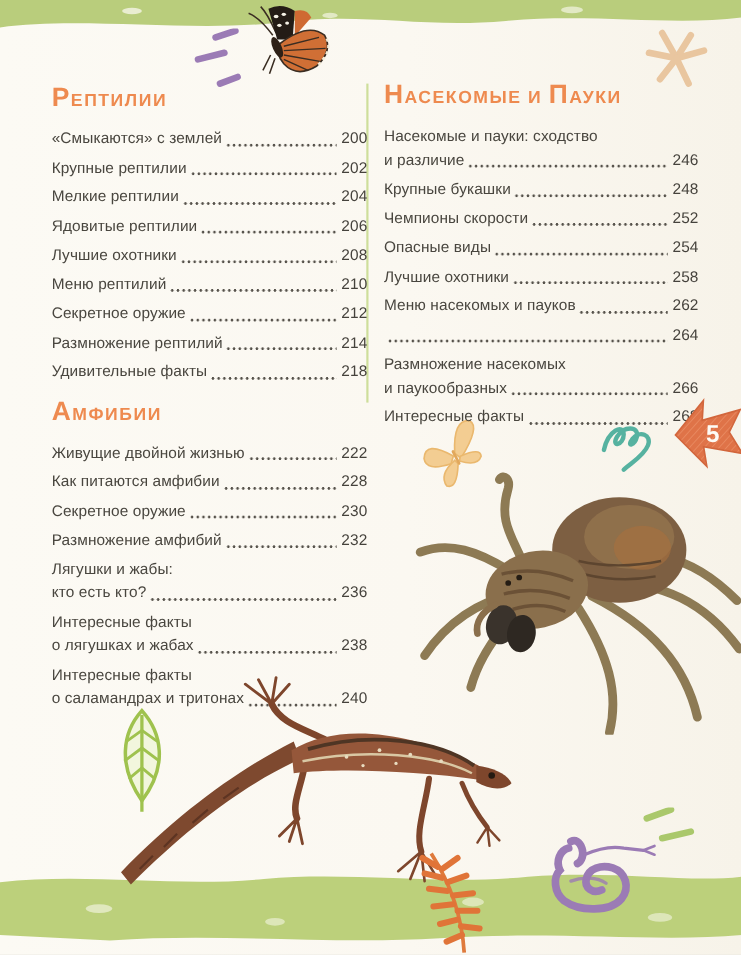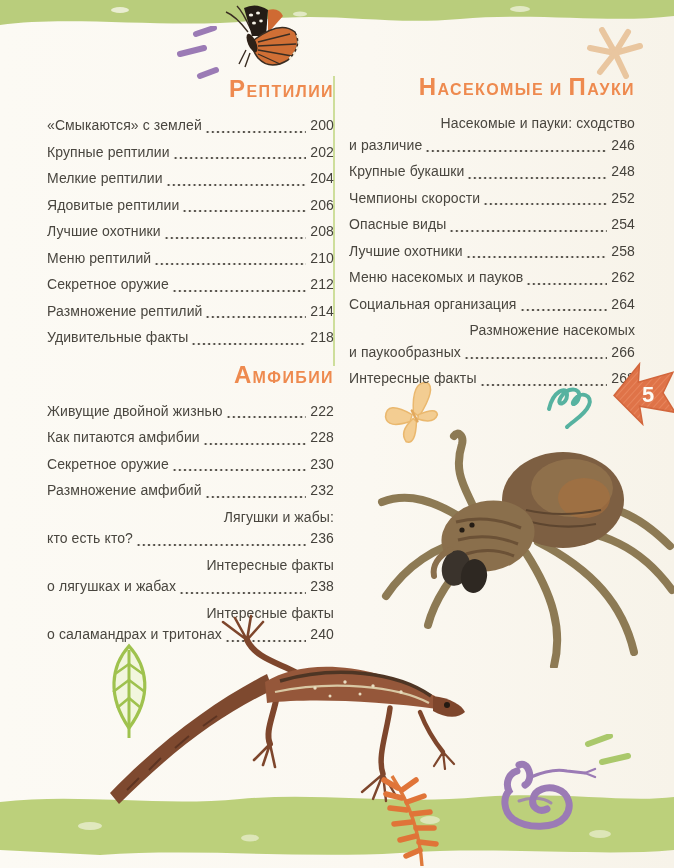--- a/index.html
+++ b/index.html
@@ -4,21 +4,21 @@
 <style>
   html,body{margin:0;padding:0;}
   body{font-family:"Liberation Sans", sans-serif; background:#e8e6df;}
   #page{
     position:relative; width:674px; height:868px; overflow:hidden;
     background:linear-gradient(90deg,#fcfaf4 0%, #fbf8f1 55%, #f7f3e9 100%);
   }
   
   .edge-svg{position:absolute; left:0; z-index:1;}
   
-  .col{position:absolute; z-index:3; color:#49463f;text-align:right;}
+  .col{position:absolute; z-index:3; color:#49463f;}
   #col-left{left:47px; top:76px; width:287px;}
   #col-right{left:349px; top:74px; width:286px;}
   .toc-section{margin:0;}
   .toc-section + .toc-section{margin-top:13px;}
   .sec-title{
     margin:0 0 10px 0; color:#ee8a4f; font-weight:bold;
     font-size:16px; letter-spacing:1.4px; line-height:26px; white-space:nowrap;
   }
   .sec-title .cap{font-size:24px;}
   .entry{margin-bottom:5px;}
@@ -224,21 +224,20 @@
         </div>
         <div class="entry">
           <div class="line last">
             <span class="label">Меню насекомых и пауков</span>
             <span class="dots"></span>
             <span class="pnum">262</span>
           </div>
         </div>
         <div class="entry">
           <div class="line last">
-            <span class="label">Социальная организация</span>
             <span class="dots"></span>
             <span class="pnum">264</span>
           </div>
         </div>
         <div class="entry">
           <div class="line"><span class="label">Размножение насекомых</span></div>
           <div class="line last">
             <span class="label">и паукообразных</span>
             <span class="dots"></span>
             <span class="pnum">266</span>

